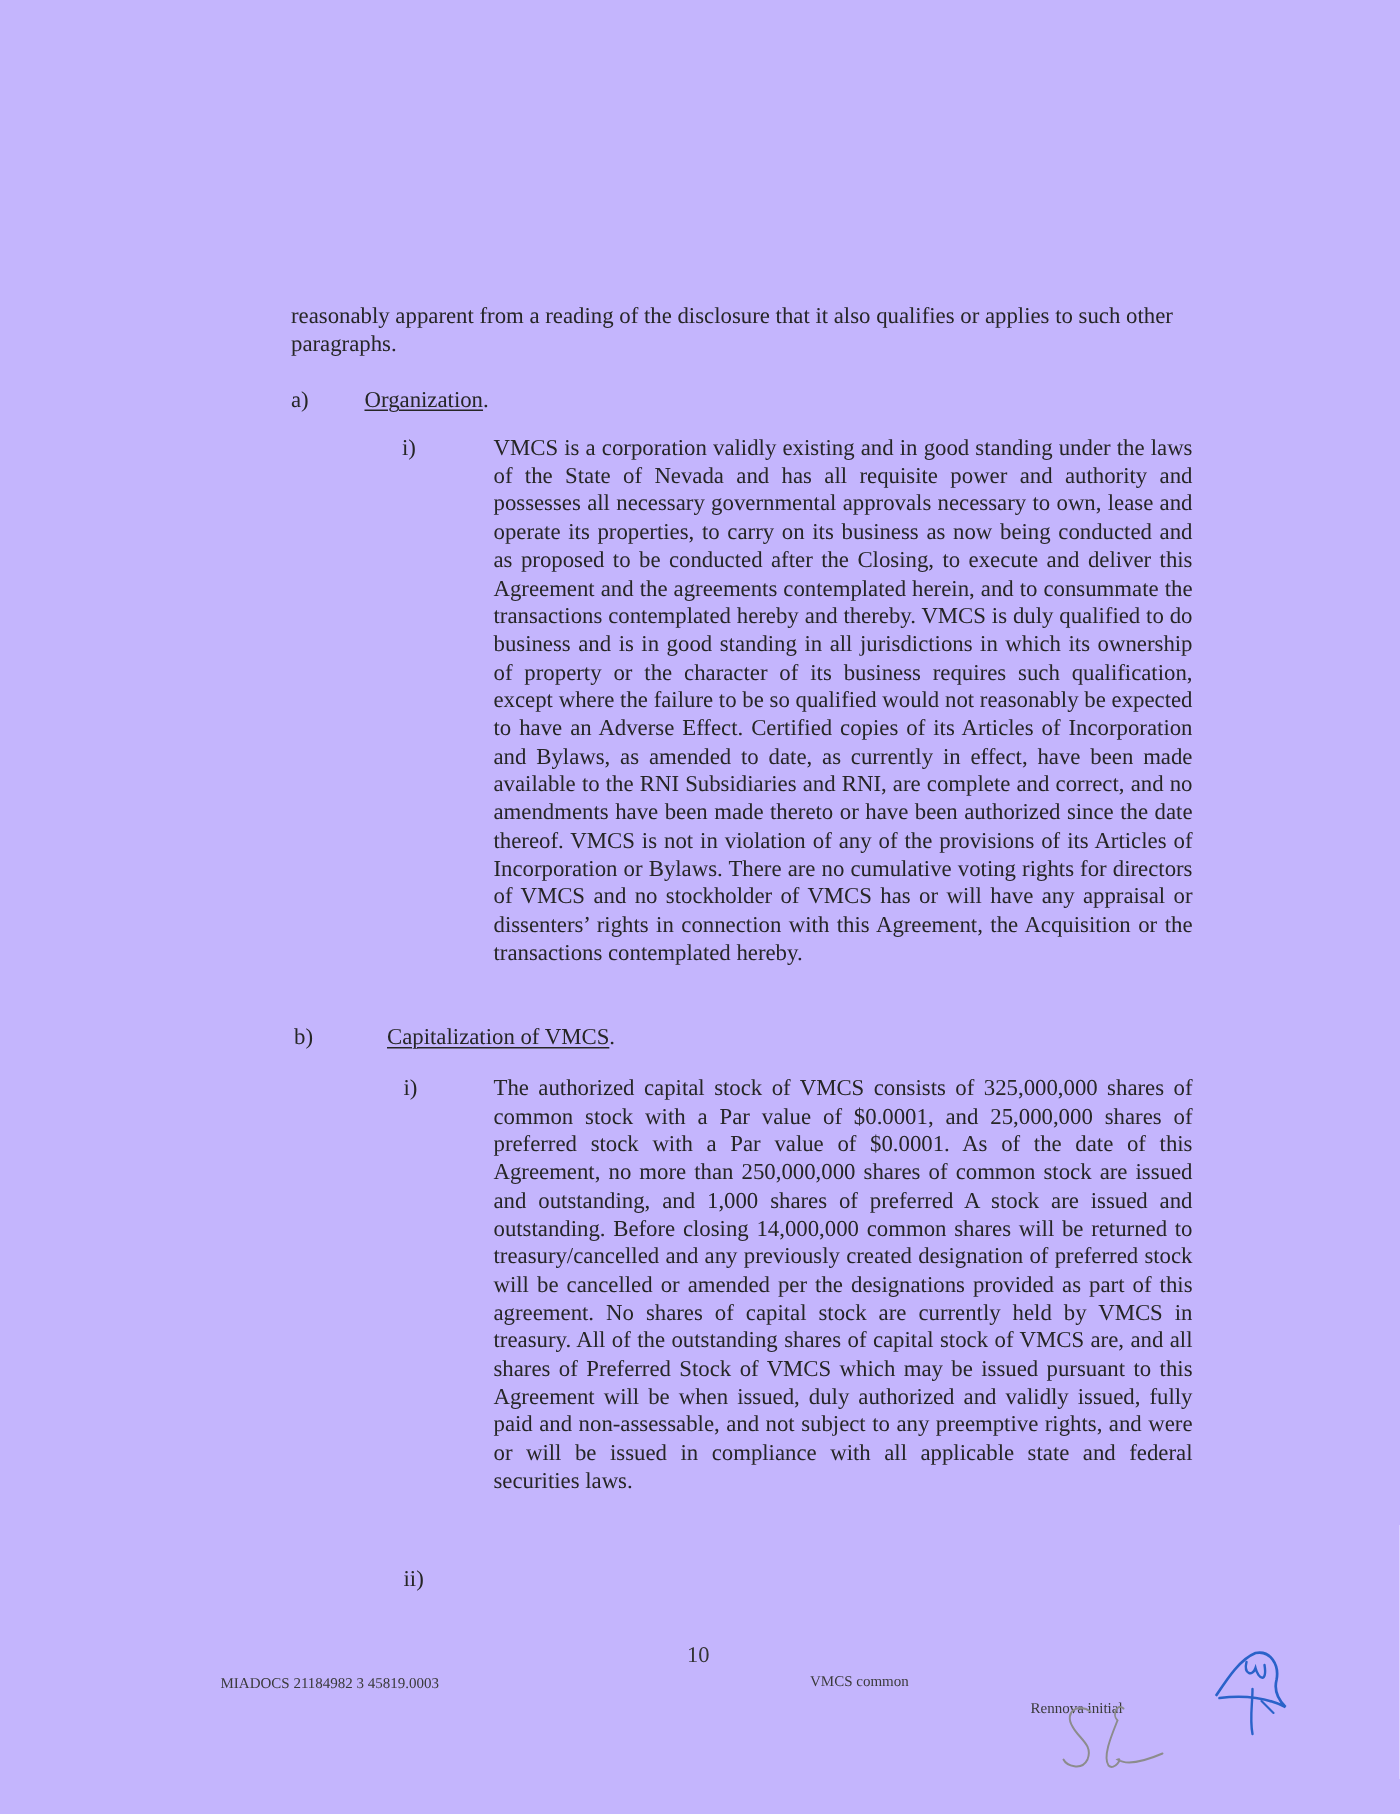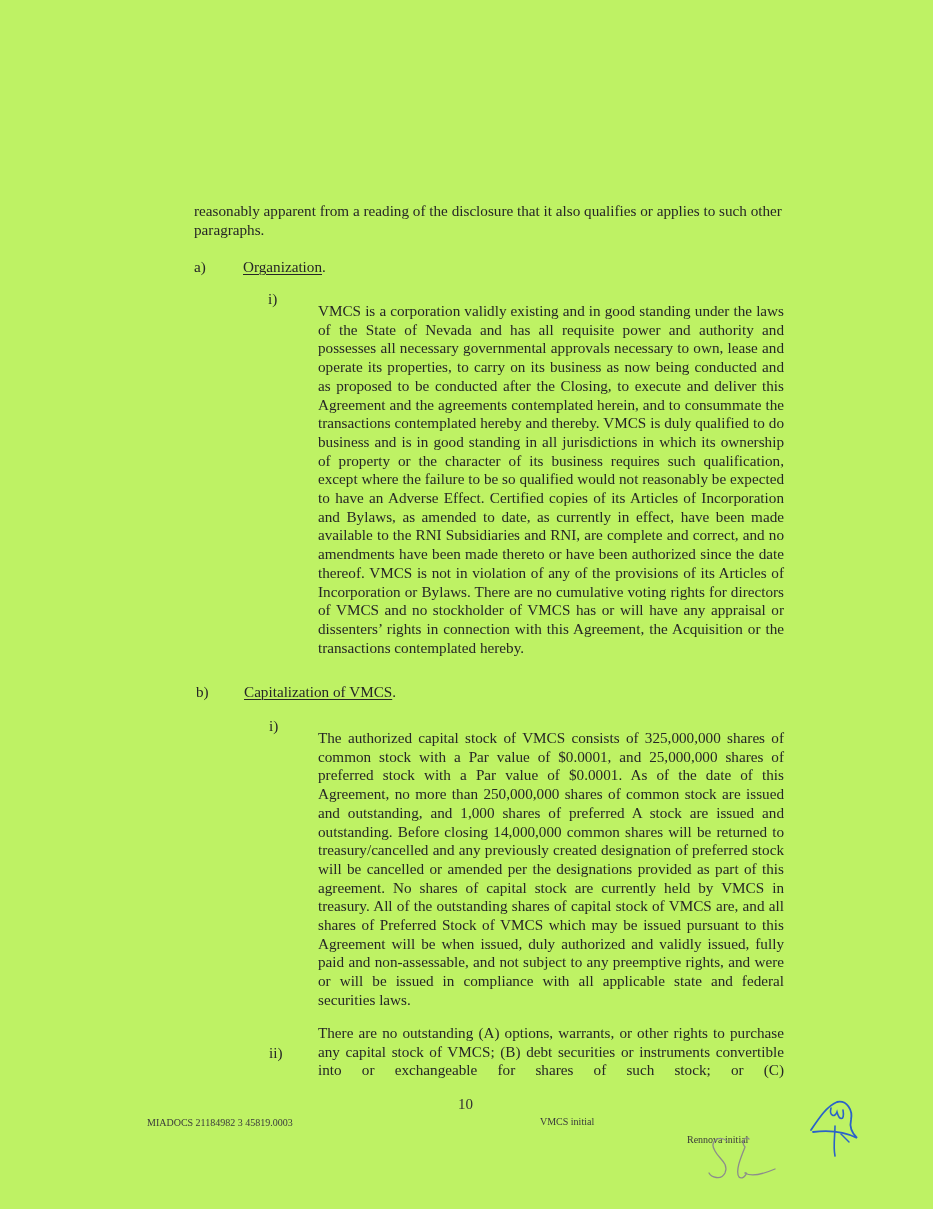--- a/index.html
+++ b/index.html
@@ -1,27 +1,27 @@
 <!DOCTYPE html>
 <html><head>
 <meta charset="utf-8">
 <style>
   html, body { margin: 0; padding: 0; background: #ffffff; }
   body { width: 933px; height: 1209px; position: relative; overflow: hidden;
          font-family: "Liberation Serif", "DejaVu Serif", serif; color: #2a2a2a; }
-  .page { position: absolute; left: 0; top: 0; width: 933px; height: 1209px; background: #bef264; }
+  .page { position: absolute; left: 0; top: 0; width: 933px; height: 1209px; background: #c4b5fd; }
   .para { position: absolute; font-size: 15.2px; line-height: 18.7px; text-align: justify; color: #262626; }
   .justify-last { text-align-last: justify; }
   .intro { left: 194px; top: 202px; width: 590px; text-align: left; }
   .heading { position: absolute; font-size: 15.2px; line-height: 18.7px; color: #262626; }
   .heading .marker { position: absolute; left: 0; top: 0; }
   .heading .title { position: absolute; left: 49px; top: 0; white-space: nowrap; }
   .heading .title u { text-underline-offset: 2px; text-decoration-thickness: 1px; }
   .item-marker { position: absolute; font-size: 15.2px; line-height: 18.7px; color: #262626; }
-  .body-col { left: 318px; width: 466px; margin-top: 12px; }
+  .body-col { left: 329px; width: 466px; }
   .footer { position: absolute; font-size: 10px; color: #3a3a3a; white-space: nowrap; font-family: "Liberation Serif", serif; }
   .page-num { position: absolute; font-size: 15px; color: #333; }
   .sig { position: absolute; }
 </style>
 </head>
 <body>
 
 <div class="page">
 
   <div class="para intro">reasonably apparent from a reading of the disclosure that it also qualifies or applies to such other paragraphs.</div>
@@ -29,32 +29,31 @@
   <div class="heading" style="left:194px; top:258px; width:600px;">
     <span class="marker">a)</span>
     <span class="title"><u>Organization</u><span>.</span></span>
   </div>
 
   <div class="item-marker" style="left:268px; top:290px;">i)</div>
   <div class="para body-col" style="top:290px;">VMCS is a corporation validly existing and in good standing under the laws of the State of Nevada and has all requisite power and authority and possesses all necessary governmental approvals necessary to own, lease and operate its properties, to carry on its business as now being conducted and as proposed to be conducted after the Closing, to execute and deliver this Agreement and the agreements contemplated herein, and to consummate the transactions contemplated hereby and thereby. VMCS is duly qualified to do business and is in good standing in all jurisdictions in which its ownership of property or the character of its business requires such qualification, except where the failure to be so qualified would not reasonably be expected to have an Adverse Effect. Certified copies of its Articles of Incorporation and Bylaws, as amended to date, as currently in effect, have been made available to the RNI Subsidiaries and RNI, are complete and correct, and no amendments have been made thereto or have been authorized since the date thereof. VMCS is not in violation of any of the provisions of its Articles of Incorporation or Bylaws.  There are no cumulative voting rights for directors of VMCS and no stockholder of VMCS has or will have any appraisal or dissenters’ rights in connection with this Agreement, the Acquisition or the transactions contemplated hereby.</div>
 
   <div class="heading" style="left:196px; top:683px; width:600px;">
     <span class="marker">b)</span>
-    <span class="title" style="left:48px;"><u>Capitalization of VMCS</u><span>.</span></span>
+    <span class="title" style="left:62px;"><u>Capitalization of VMCS</u><span>.</span></span>
   </div>
 
   <div class="item-marker" style="left:269px; top:717px;">i)</div>
   <div class="para body-col" style="top:717px;">The authorized capital stock of VMCS consists of 325,000,000 shares of common stock with a Par value of $0.0001, and 25,000,000 shares of preferred stock with a Par value of $0.0001.  As of the date of this Agreement, no more than 250,000,000 shares of common stock are issued and outstanding, and 1,000 shares of preferred A stock are issued and outstanding.  Before closing 14,000,000 common shares will be returned to treasury/cancelled and any previously created designation of preferred stock will be cancelled or amended per the designations provided as part of this agreement.  No shares of capital stock are currently held by VMCS in treasury.  All of the outstanding shares of capital stock of VMCS are, and all shares of Preferred Stock of VMCS which may be issued pursuant to this Agreement will be when issued, duly authorized and validly issued, fully paid and non-assessable, and not subject to any preemptive rights, and were or will be issued in compliance with all applicable state and federal securities laws.</div>
 
   <div class="item-marker" style="left:269px; top:1044px;">ii)</div>
-  <div class="para body-col justify-last" style="top:1012px;">There are no outstanding (A) options, warrants, or other rights to purchase any capital stock of VMCS; (B) debt securities or instruments convertible into or exchangeable for shares of such stock; or (C)</div>
 
   <div class="page-num" style="left:458px; top:1096px;text-align:center;">10</div>
   <div class="footer" style="left:147px; top:1117px;">MIADOCS 21184982 3 45819.0003</div>
-  <div class="footer" style="left:540px; top:1116px;">VMCS initial</div>
+  <div class="footer" style="left:540px; top:1116px;">VMCS common</div>
   <div class="footer" style="left:687px; top:1134px;">Rennova initial</div>
 
   <svg class="sig" style="left:705px; top:1133px;" width="80" height="55" viewBox="0 0 80 55">
     <path d="M22 8 C14 2, 4 8, 10 18 C14 26, 24 30, 20 40 C16 48, 6 44, 4 40" fill="none" stroke="#8c8c8c" stroke-width="1.3" stroke-linecap="round"></path>
     <path d="M44 6 C40 2, 36 10, 40 14 C36 24, 30 38, 34 44 C38 48, 44 38, 40 40 C46 44, 56 42, 70 36" fill="none" stroke="#8c8c8c" stroke-width="1.3" stroke-linecap="round"></path>
   </svg>
 
   <svg class="sig" style="left:805px; top:1098px;" width="60" height="62" viewBox="0 0 60 62">
     <path d="M6 32 C14 20, 22 8, 32 4 C42 2, 48 12, 46 22 C44 30, 48 36, 52 40 C40 34, 24 32, 8 34" fill="none" stroke="#2a62c9" stroke-width="1.8" stroke-linecap="round"></path>
     <path d="M26 10 C24 18, 30 20, 32 14 C34 22, 40 24, 38 12" fill="none" stroke="#2a62c9" stroke-width="1.6" stroke-linecap="round"></path>

